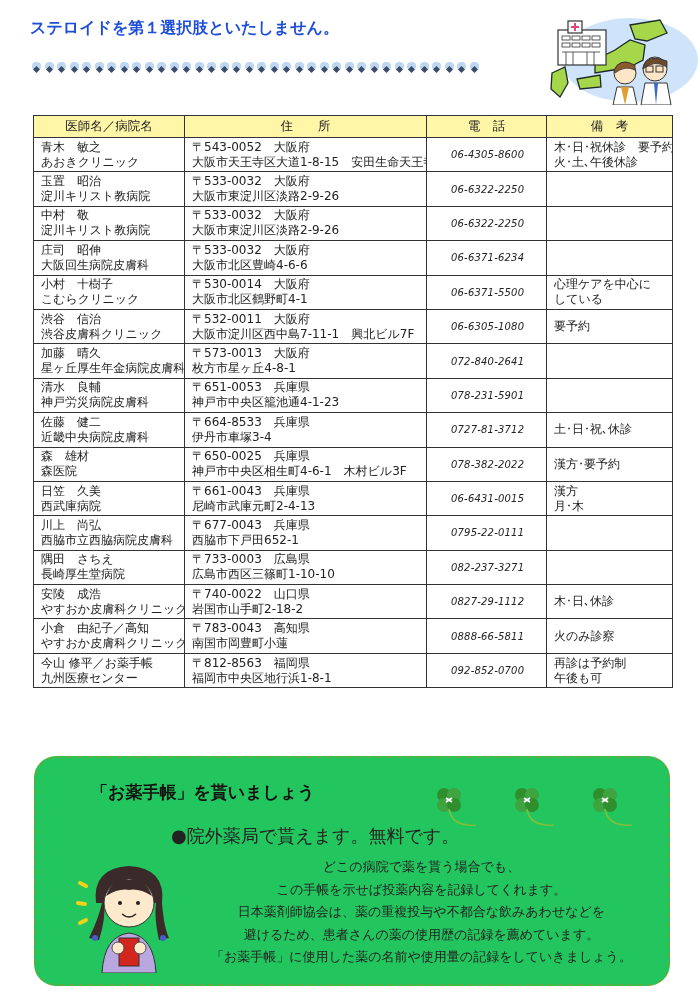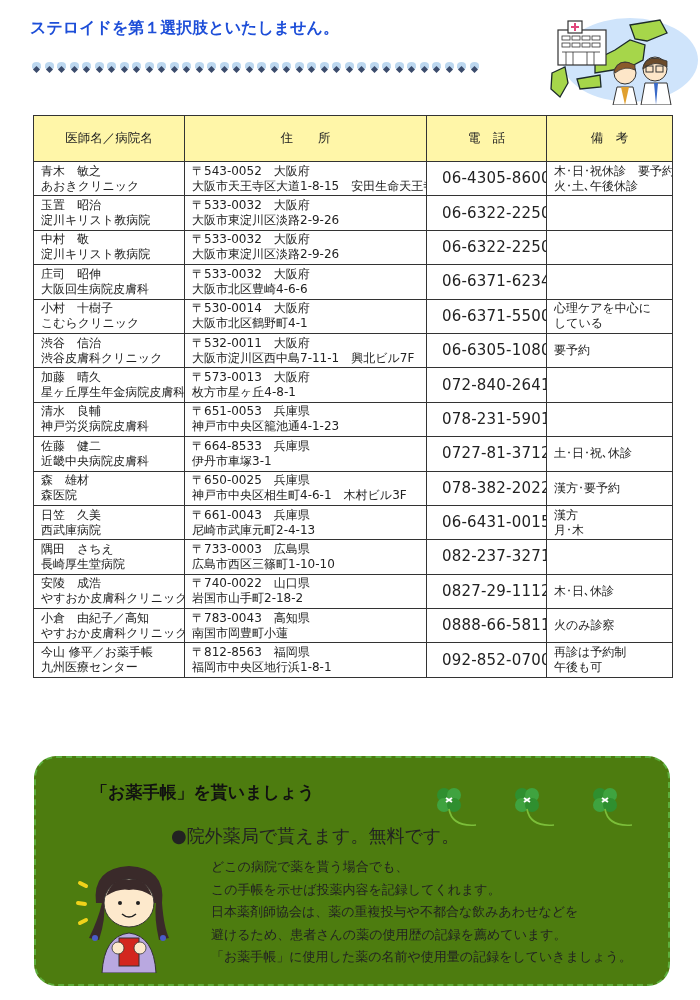--- a/index.html
+++ b/index.html
@@ -26,38 +26,38 @@
     background: #3b4b6b; transform: rotate(45deg);
   }
   .illustration { position: absolute; left: 535px; top: 5px; width: 165px; height: 100px; }
 
   table.clinics {
     position: absolute; left: 33px; top: 115px; width: 639px;
     border-collapse: collapse; font-size: 12px; table-layout: fixed;
   }
   table.clinics th {
     background: #fff6a8; font-weight: normal; height: 21px; border: 1px solid #333;
-    font-size: 12.5px; color: #222; padding: 12px;
+    font-size: 12.5px; color: #222; padding: 0;
   }
   table.clinics td {
     border: 1px solid #333; height: 33.4px; padding: 0 0 0 7px; vertical-align: middle;
     line-height: 15px; white-space: nowrap; overflow: hidden;
   }
-  table.clinics td.phone { font-size: 15px; text-align: left; padding-left: 15px; letter-spacing: 0.2px; }
+  table.clinics td.phone { font-size: 10px; text-align: left; padding-left: 24px; letter-spacing: 0.2px; font-style: italic; }
   .line { display: block; }
 
   .box {
     position: absolute; left: 34px; top: 756px; width: 636px; height: 230px;
-    background: #4d7c0f; border: 2px dashed #5cae3c; border-radius: 22px; box-sizing: border-box;
+    background: #22c55e; border: 2px dashed #5cae3c; border-radius: 22px; box-sizing: border-box;
   }
   .box-title {
     position: absolute; left: 55px; top: 23px; font-size: 17px; font-weight: bold; color: #111;
   }
   .box-bullet { position: absolute; left: 135px; top: 66px; font-size: 18px; }
-  .box-body { position: absolute; left: 175px; top: 98px; font-size: 13px; line-height: 22.5px; }
+  .box-body { position: absolute; left: 175px; top: 98px; font-size: 13px; line-height: 22.5px; text-align: center; }
   .girl { position: absolute; left: 38px; top: 100px; width: 110px; height: 115px; }
   .clovers { position: absolute; left: 390px; top: 25px; width: 230px; height: 60px; }
 </style>
 </head>
 <body>
 
 <div class="title">ステロイドを第１選択肢といたしません。</div>
 
 <div class="deco-row">
   <span></span>
@@ -266,21 +266,21 @@
           <span class="line"></span>
         </td>
       </tr>
       <tr>
         <td>
           <span class="line">佐藤　健二</span>
           <span class="line">近畿中央病院皮膚科</span>
         </td>
         <td>
           <span class="line">〒664-8533　兵庫県</span>
-          <span class="line">伊丹市車塚3-1</span>
+          <span class="line">伊丹市車塚3-4</span>
         </td>
         <td class="phone">0727-81-3712</td>
         <td>
           <span class="line">土･日･祝､休診</span>
           <span class="line"></span>
         </td>
       </tr>
       <tr>
         <td>
           <span class="line">森　雄材</span>
@@ -302,20 +302,35 @@
           <span class="line">西武庫病院</span>
         </td>
         <td>
           <span class="line">〒661-0043　兵庫県</span>
           <span class="line">尼崎市武庫元町2-4-13</span>
         </td>
         <td class="phone">06-6431-0015</td>
         <td>
           <span class="line">漢方</span>
           <span class="line">月･木</span>
+        </td>
+      </tr>
+      <tr>
+        <td>
+          <span class="line">川上　尚弘</span>
+          <span class="line">西脇市立西脇病院皮膚科</span>
+        </td>
+        <td>
+          <span class="line">〒677-0043　兵庫県</span>
+          <span class="line">西脇市下戸田652-1</span>
+        </td>
+        <td class="phone">0795-22-0111</td>
+        <td>
+          <span class="line"></span>
+          <span class="line"></span>
         </td>
       </tr>
       <tr>
         <td>
           <span class="line">隅田　さちえ</span>
           <span class="line">長崎厚生堂病院</span>
         </td>
         <td>
           <span class="line">〒733-0003　広島県</span>
           <span class="line">広島市西区三篠町1-10-10</span>

